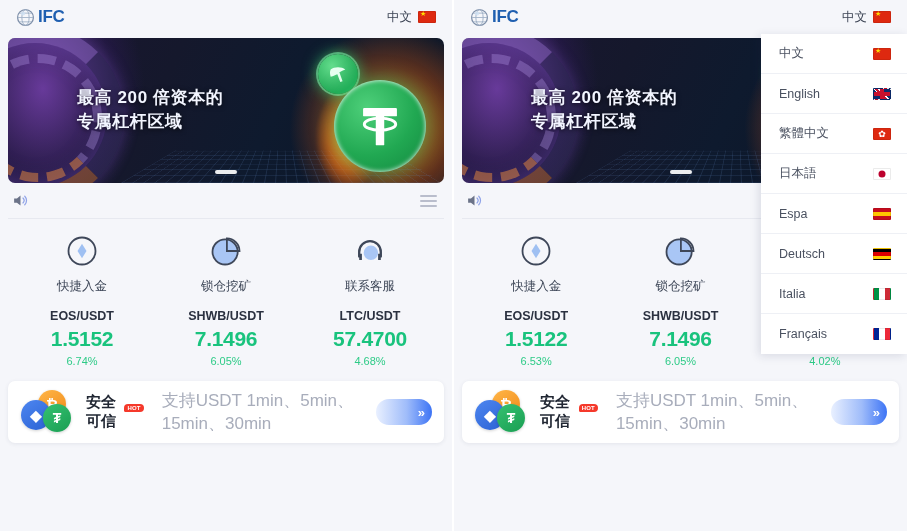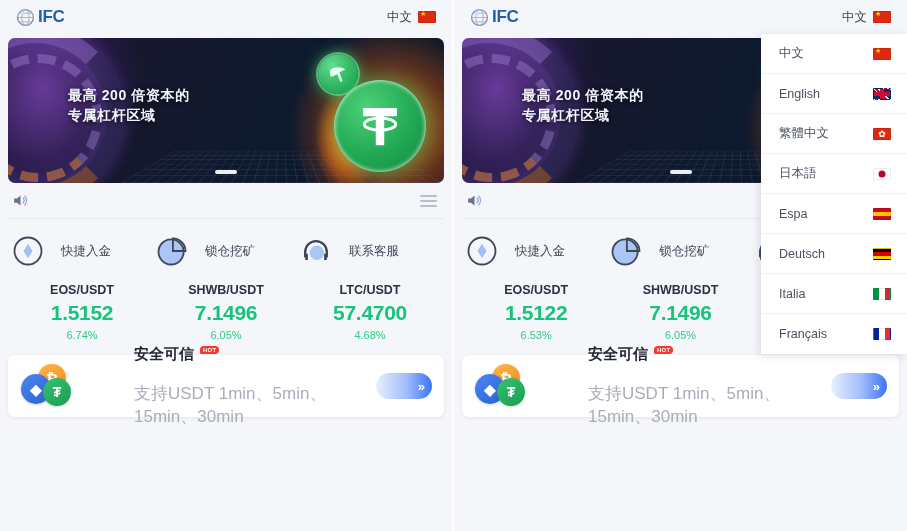--- a/index.html
+++ b/index.html
@@ -75,22 +75,22 @@
     transform-origin:bottom;
     opacity:.85;
   }
   .lava {
     position:absolute; right:6%; top:18%; width:120px; height:128px;
     background:
       radial-gradient(ellipse 44px 70px at 42% 58%, rgba(255,170,40,.95) 0%, rgba(255,110,15,.6) 45%, rgba(120,40,0,0) 76%);
     filter:blur(1.5px);
   }
   .banner-txt {
-    position:absolute; left:60px; top:48px;
-    color:#f2f5ff; font-size:14px; font-weight:bold;
+    position:absolute; left:69px; top:48px;
+    color:#f2f5ff; font-size:17px; font-weight:bold;
     line-height:1.42; letter-spacing:.6px;
     text-shadow:0 1px 5px rgba(0,0,0,.75);
     white-space:pre-line;
   }
   .usdt-big {
     position:absolute; right:18px; top:42px;
     width:92px; height:92px; border-radius:50%;
     background:radial-gradient(circle at 36% 30%, #4ed07a 0%, #21a852 55%, #13873f 100%);
     box-shadow:0 0 22px rgba(40,210,110,.6), 0 0 5px #fff inset;
     display:flex; align-items:center; justify-content:center;
@@ -118,21 +118,21 @@
     padding:0 4px;
   }
   .spk svg { width:17px; height:17px; display:block; }
   .burger { display:flex; flex-direction:column; gap:3px; cursor:pointer; padding:3px; }
   .burger i { display:block; width:17px; height:2px; background:#b9bdcc; border-radius:1px; }
 
   
   .feats {
     display:flex; padding:14px 10px 4px;
   }
-  .feat { flex:1; display:flex; flex-direction:row; align-items:center; gap:15px; cursor:pointer; }
+  .feat { flex:1; display:flex; flex-direction:column; align-items:center; gap:9px; cursor:pointer; }
   .feat svg { width:36px; height:36px; display:block; }
   .feat-l { font-size:12.5px; color:#3d4657; }
 
   
   .tickers { display:flex; padding:10px 10px 0; }
   .tk { flex:1; display:flex; flex-direction:column; align-items:center; gap:4px; }
   .tk-pair { font-size:12.5px; font-weight:bold; color:#2b3140; }
   .tk-price { font-size:21px; font-weight:bold; color:#19c37d; letter-spacing:-.3px; }
   .tk-chg { font-size:11px; color:#2ecb87; }
 
@@ -142,21 +142,21 @@
     border-radius:7px; box-shadow:0 1px 4px rgba(40,50,90,.09);
     display:flex; align-items:center; padding:0 12px; gap:10px;
     position:relative;
   }
   .coins { position:relative; width:56px; height:46px; flex:0 0 56px; }
   .coin { position:absolute; border-radius:50%; display:flex; align-items:center; justify-content:center;
           color:#fff; font-weight:bold; box-shadow:0 1px 3px rgba(0,0,0,.18); }
   .c-btc { width:28px; height:28px; left:18px; top:1px; background:linear-gradient(145deg,#ffb648,#f08a19); font-size:15px; }
   .c-eth { width:30px; height:30px; left:1px; top:11px; background:linear-gradient(145deg,#4d86f0,#2b62d4); font-size:16px; }
   .c-usdt{ width:28px; height:28px; left:23px; top:15px; background:linear-gradient(145deg,#35c171,#1a9e52); font-size:14px; }
-  .promo-txt { flex:1; display:flex; flex-direction:column; gap:18px;margin-left:48px; }
+  .promo-txt { flex:1; display:flex; flex-direction:row; gap:18px; }
   .promo-t { font-size:15px; font-weight:bold; color:#212733; display:flex; align-items:center; gap:6px; }
   .hot {
     background:#f5392b; color:#fff; font-size:6px; font-weight:bold;
     padding:1px 3px; border-radius:7px 7px 7px 2px; letter-spacing:.2px;
     position:relative; top:-4px;
   }
   .promo-s { font-size:17px; color:#a8adbb; }
   .arrow-pill {
     width:56px; height:26px; border-radius:13px; flex:0 0 56px;
     background:linear-gradient(90deg,#e9f0ff 0%,#9fbcfa 55%,#3d74f5 100%);

